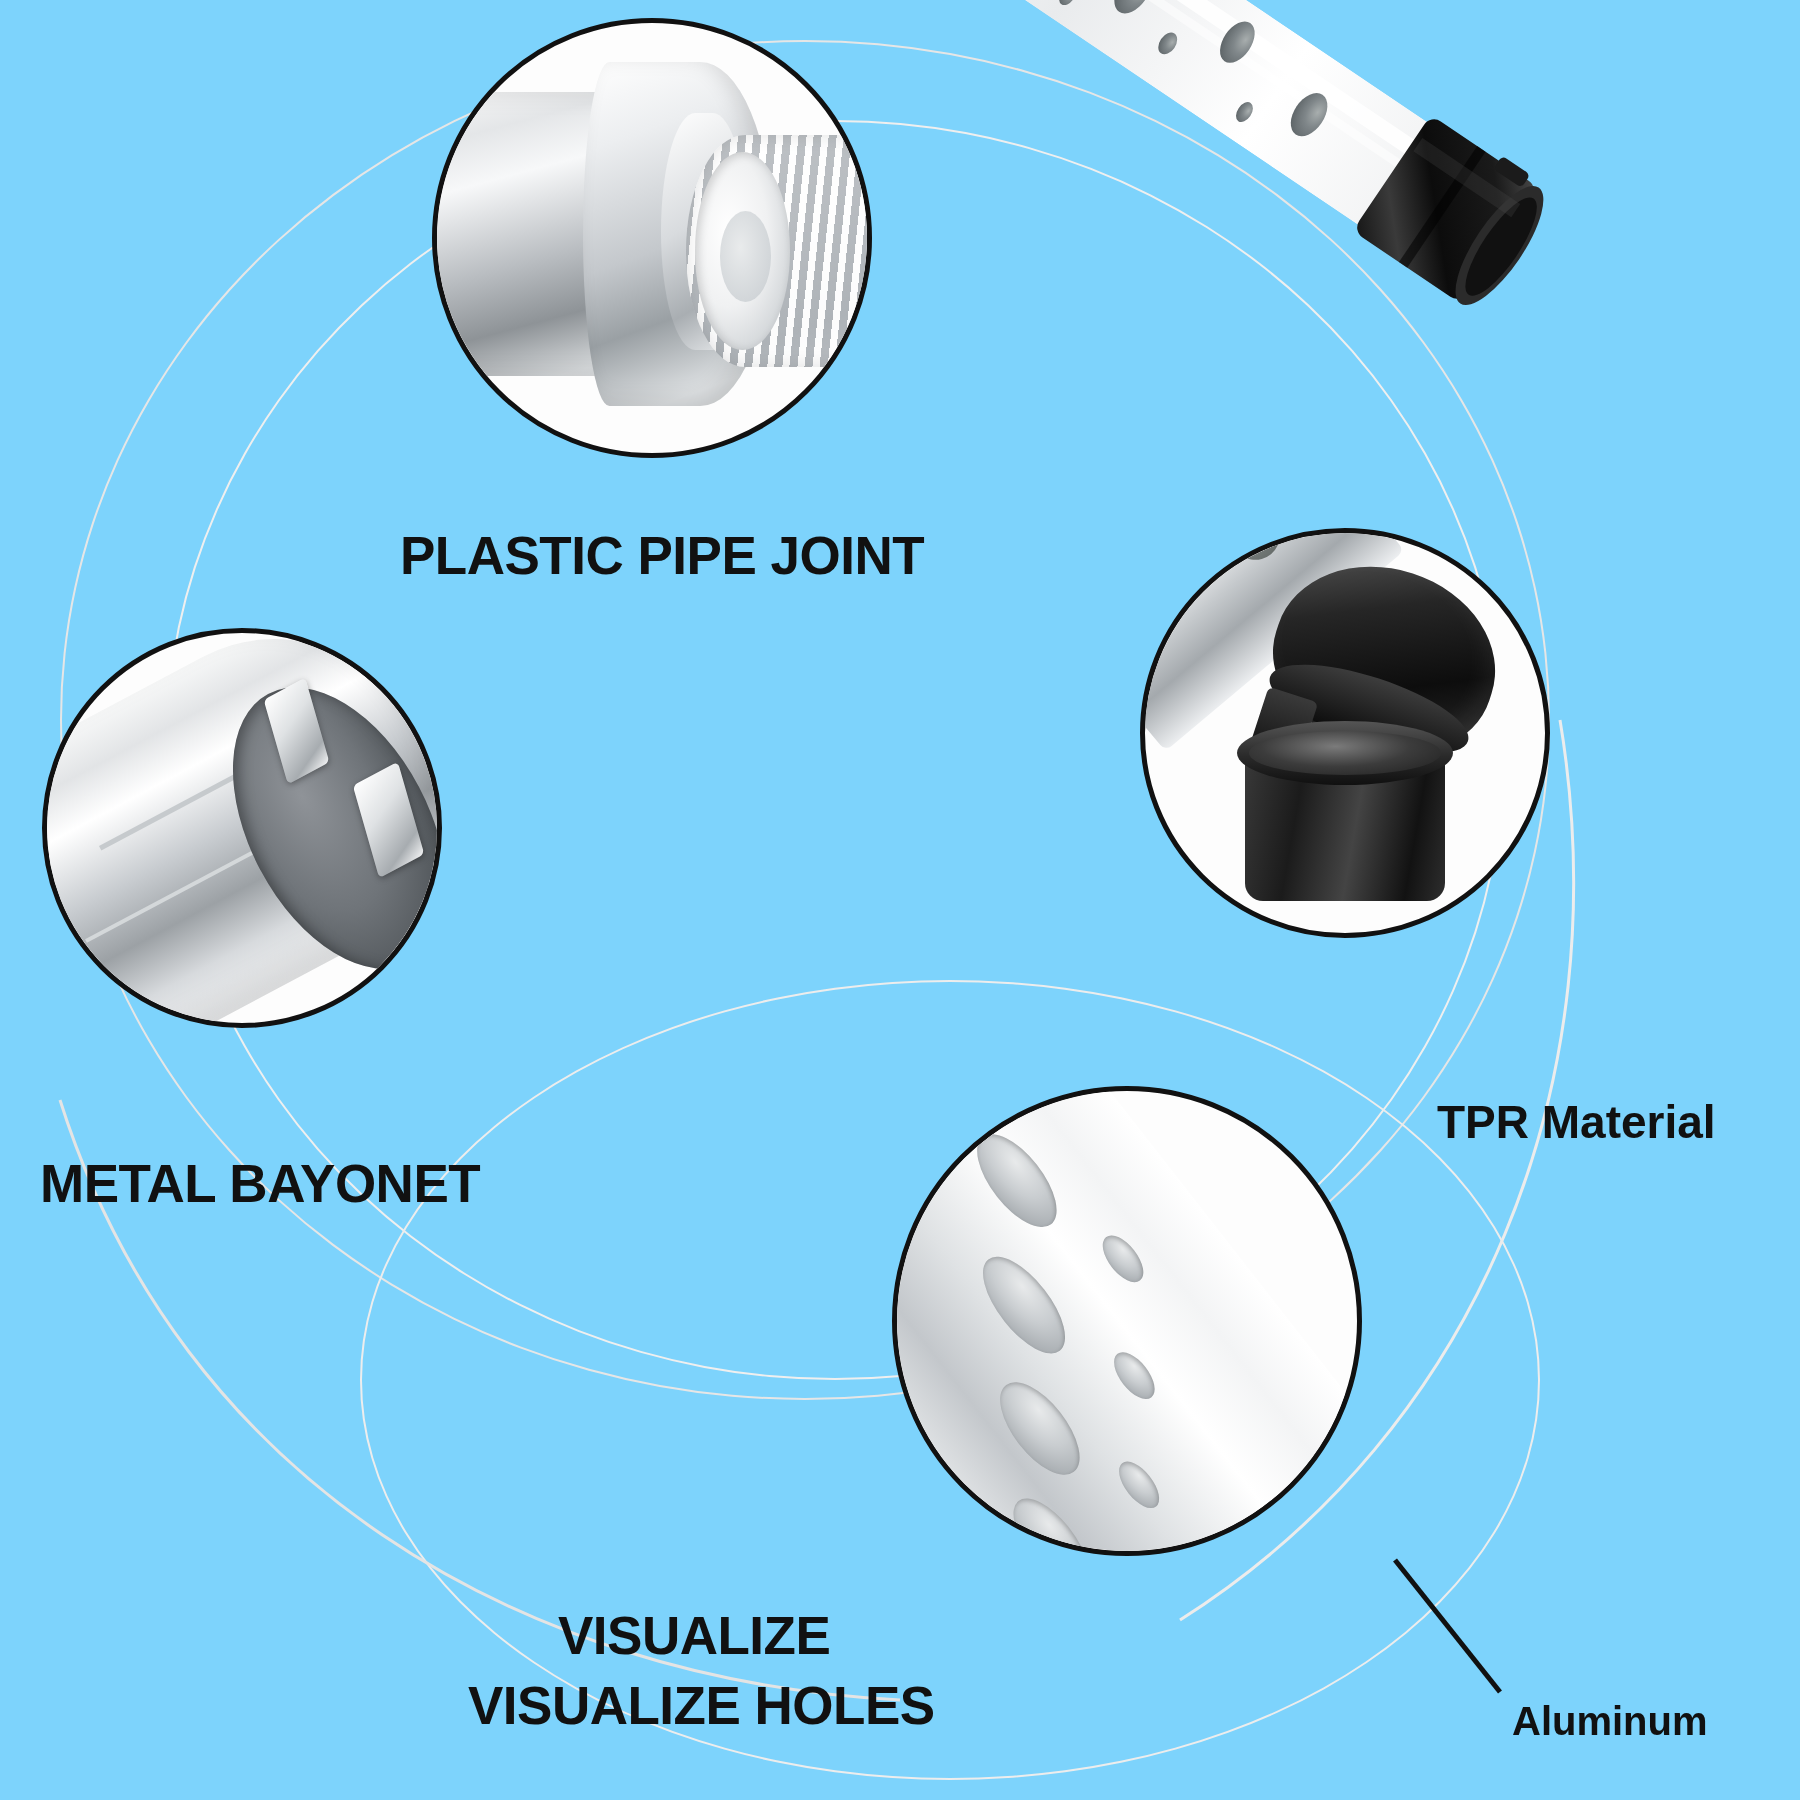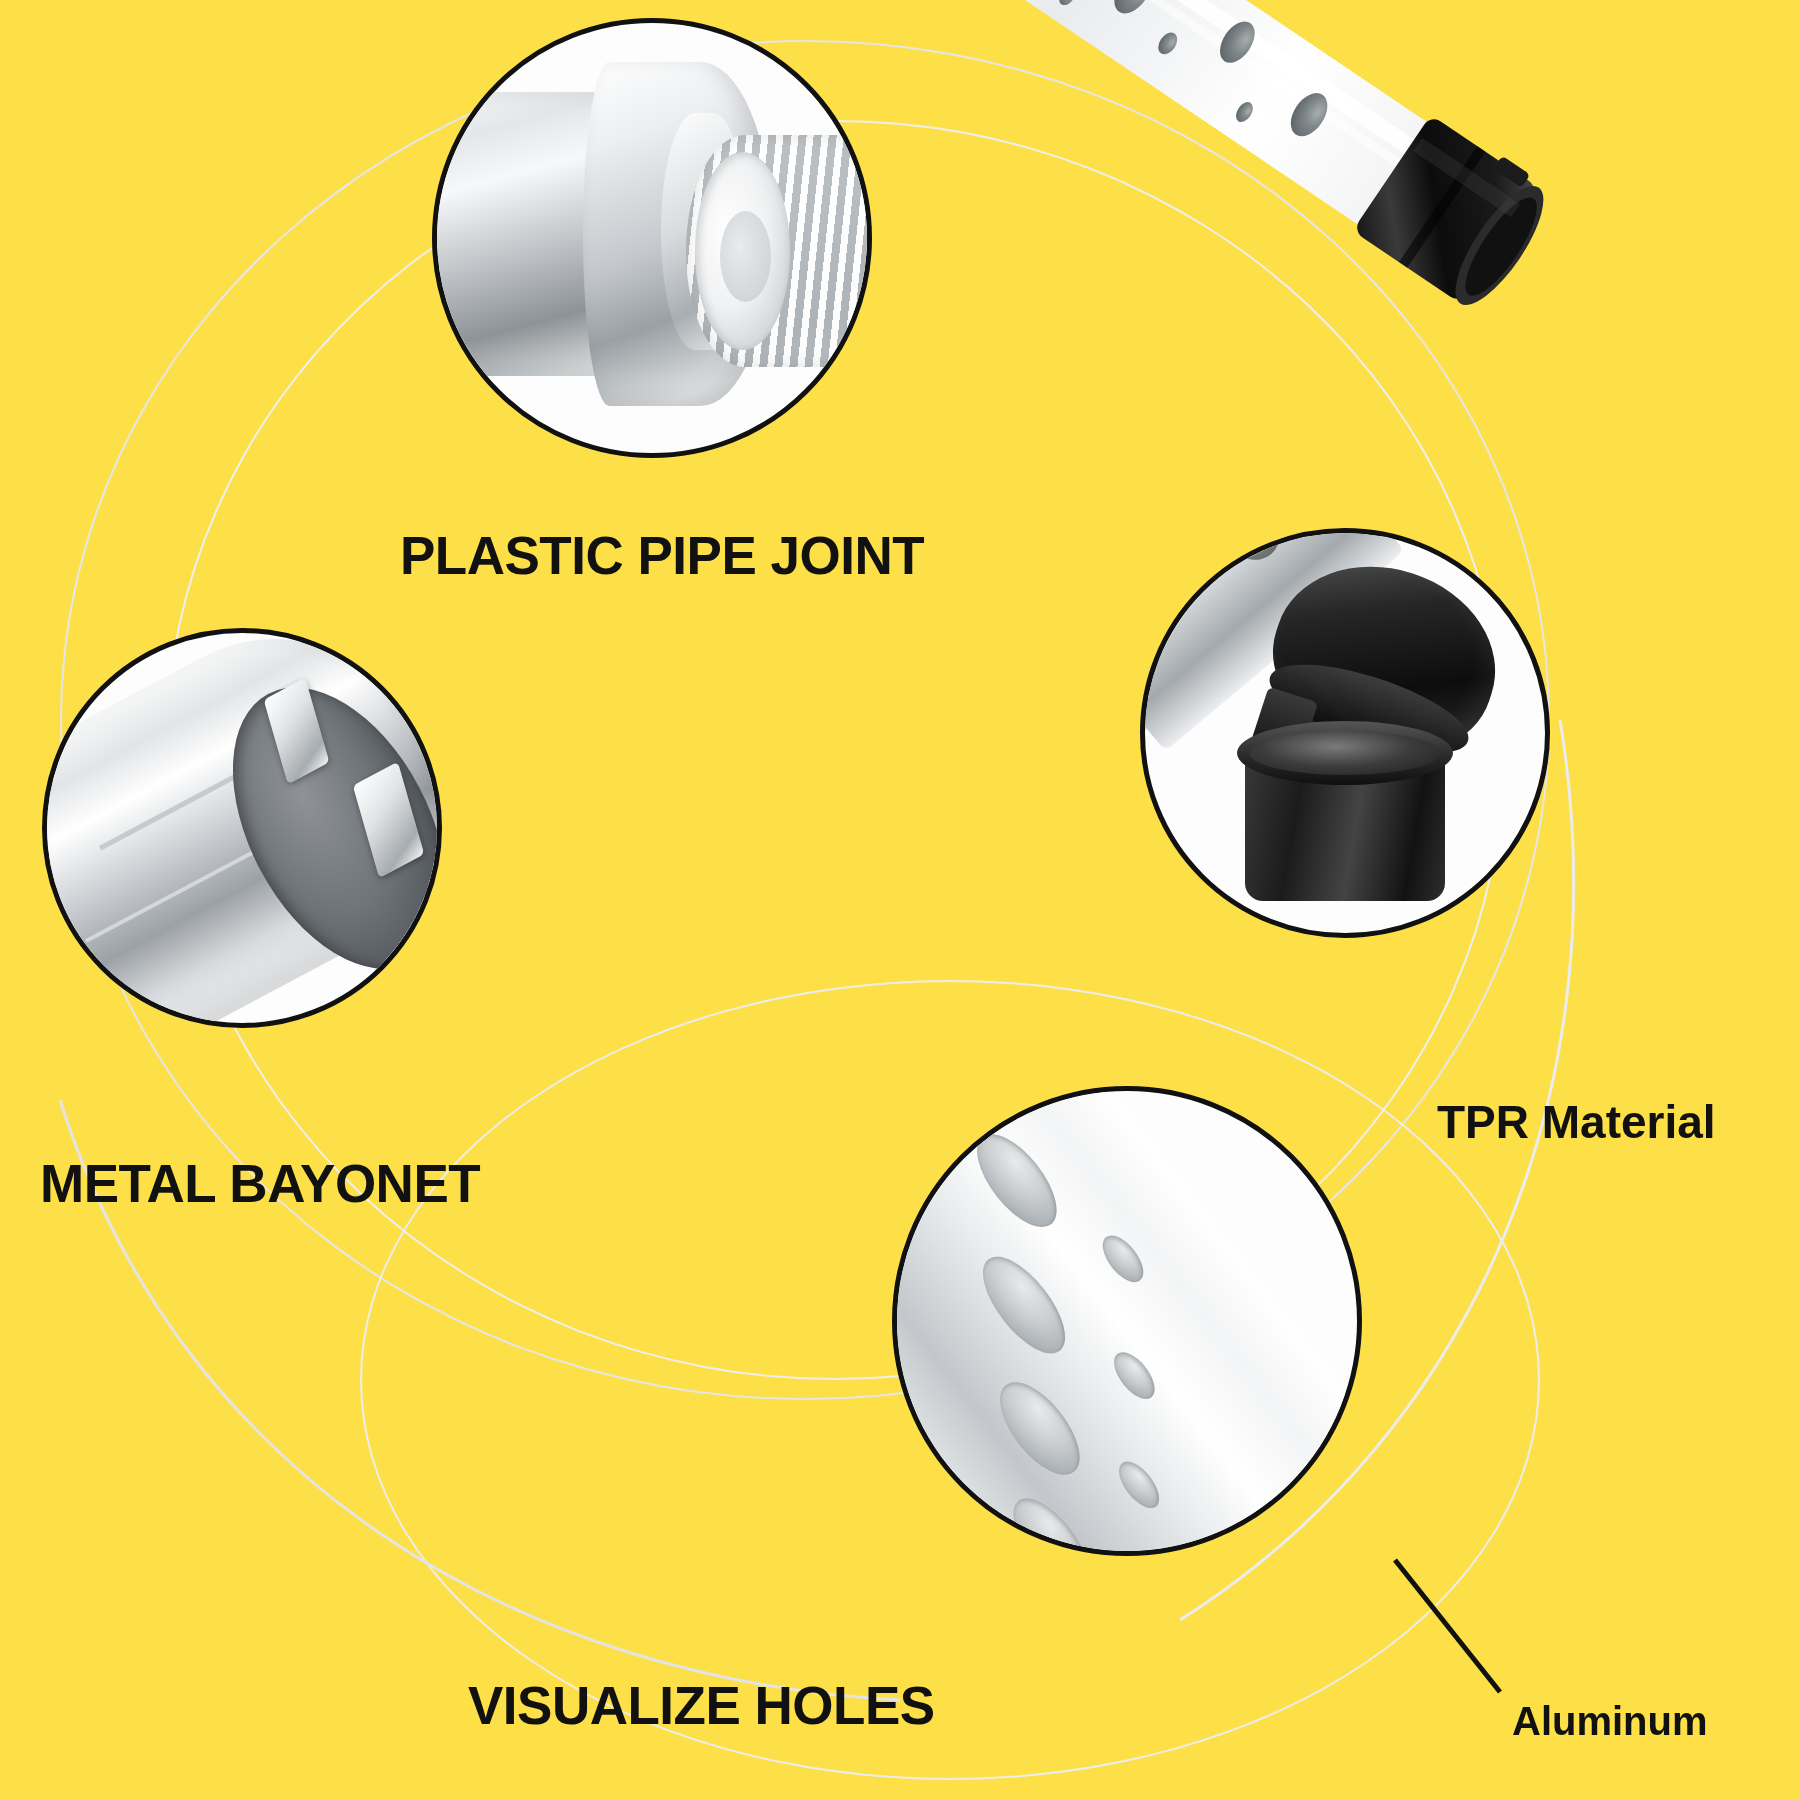--- a/index.html
+++ b/index.html
@@ -1,17 +1,17 @@
 <!DOCTYPE html>
 <html><head>
 <meta charset="utf-8">
 <style>
   html,body{margin:0;padding:0;background:#fff;}
   body{width:1800px;height:1800px;overflow:hidden;font-family:"Liberation Sans",sans-serif;}
-  #stage{position:relative;width:1800px;height:1800px;background:#fde047;overflow:hidden;}
+  #stage{position:relative;width:1800px;height:1800px;background:#7dd3fc;overflow:hidden;}
 
   
   .guide-ring{
     position:absolute;border-radius:50%;
     border:2px solid #e2e2e2;
     box-sizing:border-box;
   }
   .guide-ring.r1{left:60px;top:40px;width:1490px;height:1360px;border-color:#e6e6e6;}
   .guide-ring.r2{left:165px;top:120px;width:1340px;height:1260px;border-color:#efefef;}
   .guide-ring.r3{left:360px;top:980px;width:1180px;height:800px;border-color:#ededed;}
@@ -360,17 +360,18 @@
     <path d="M60 1100 C 180 1480, 520 1680, 900 1700" stroke="#e4e4e4" stroke-width="3" fill="none"></path>
     <path d="M1560 720 C 1620 1080, 1480 1430, 1180 1620" stroke="#ececec" stroke-width="3" fill="none"></path>
   </svg>
 
   <div class="label cond big" style="left:400px;top:528px;">PLASTIC PIPE JOINT</div>
 
   <div class="label cond big" style="left:40px;top:1156px;">METAL BAYONET</div>
 
   <div class="label med" style="left:1398px;top:1098px;font-weight:bold;letter-spacing:0px;margin-left:39px;">TPR Material</div>
 
+  <div class="label cond big" style="left:558px;top:1608px;">VISUALIZE</div>
   <div class="label cond big" style="left:468px;top:1678px;">VISUALIZE HOLES</div>
 
   <div class="label sm" style="left:1512px;top:1700px;font-weight:bold;letter-spacing:0px;">Aluminum</div>
 
 </div>
 
 </body></html>

